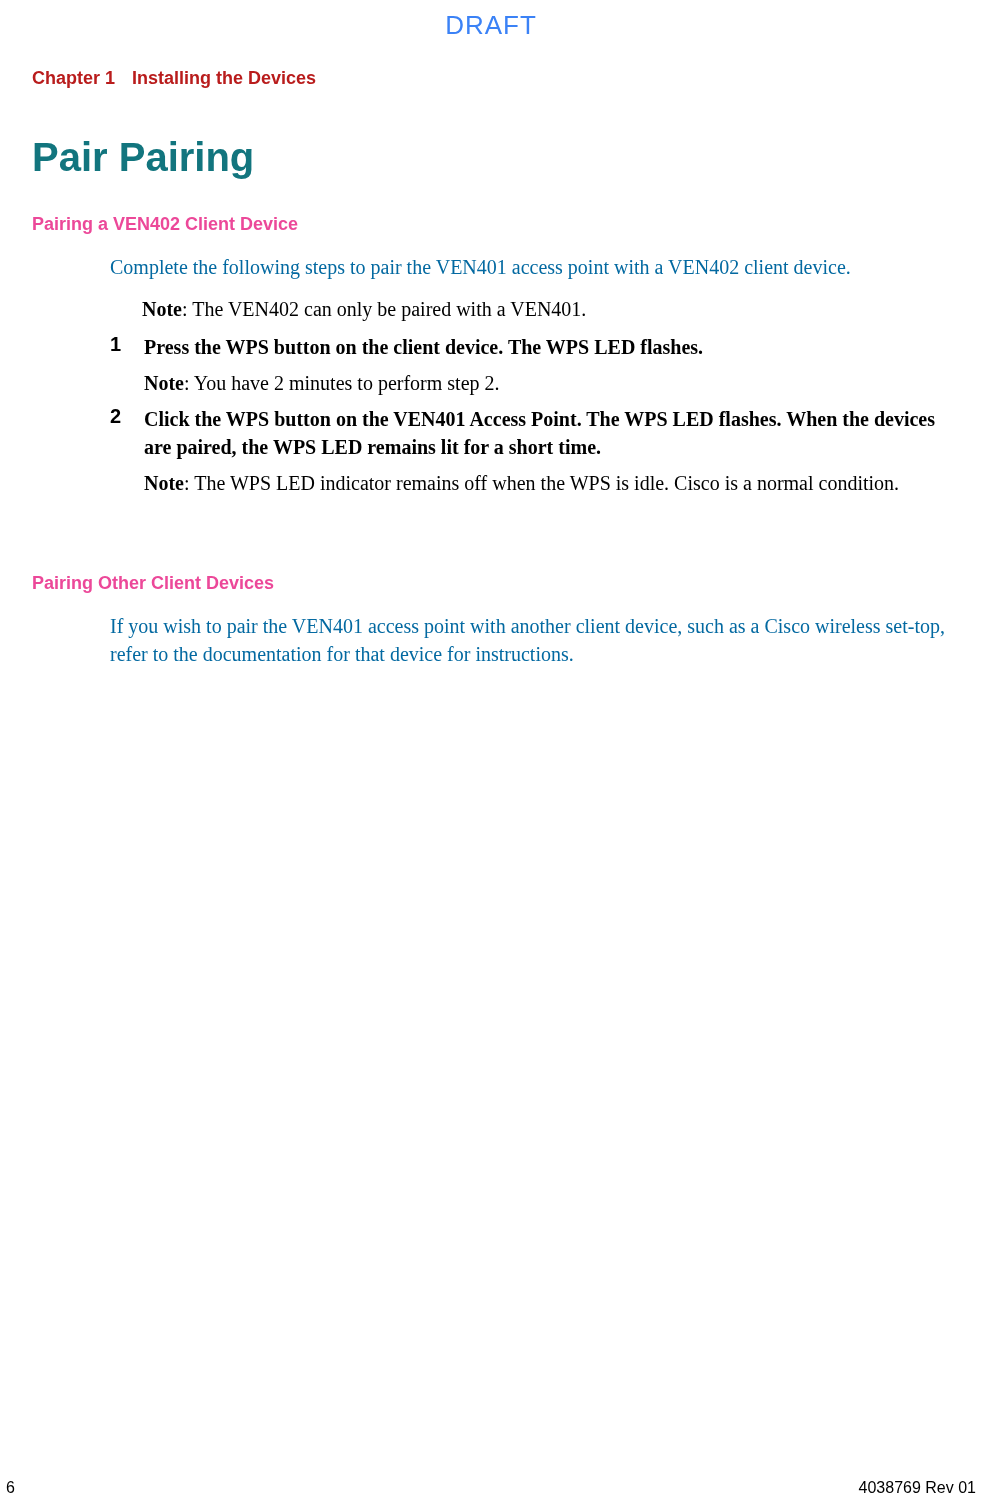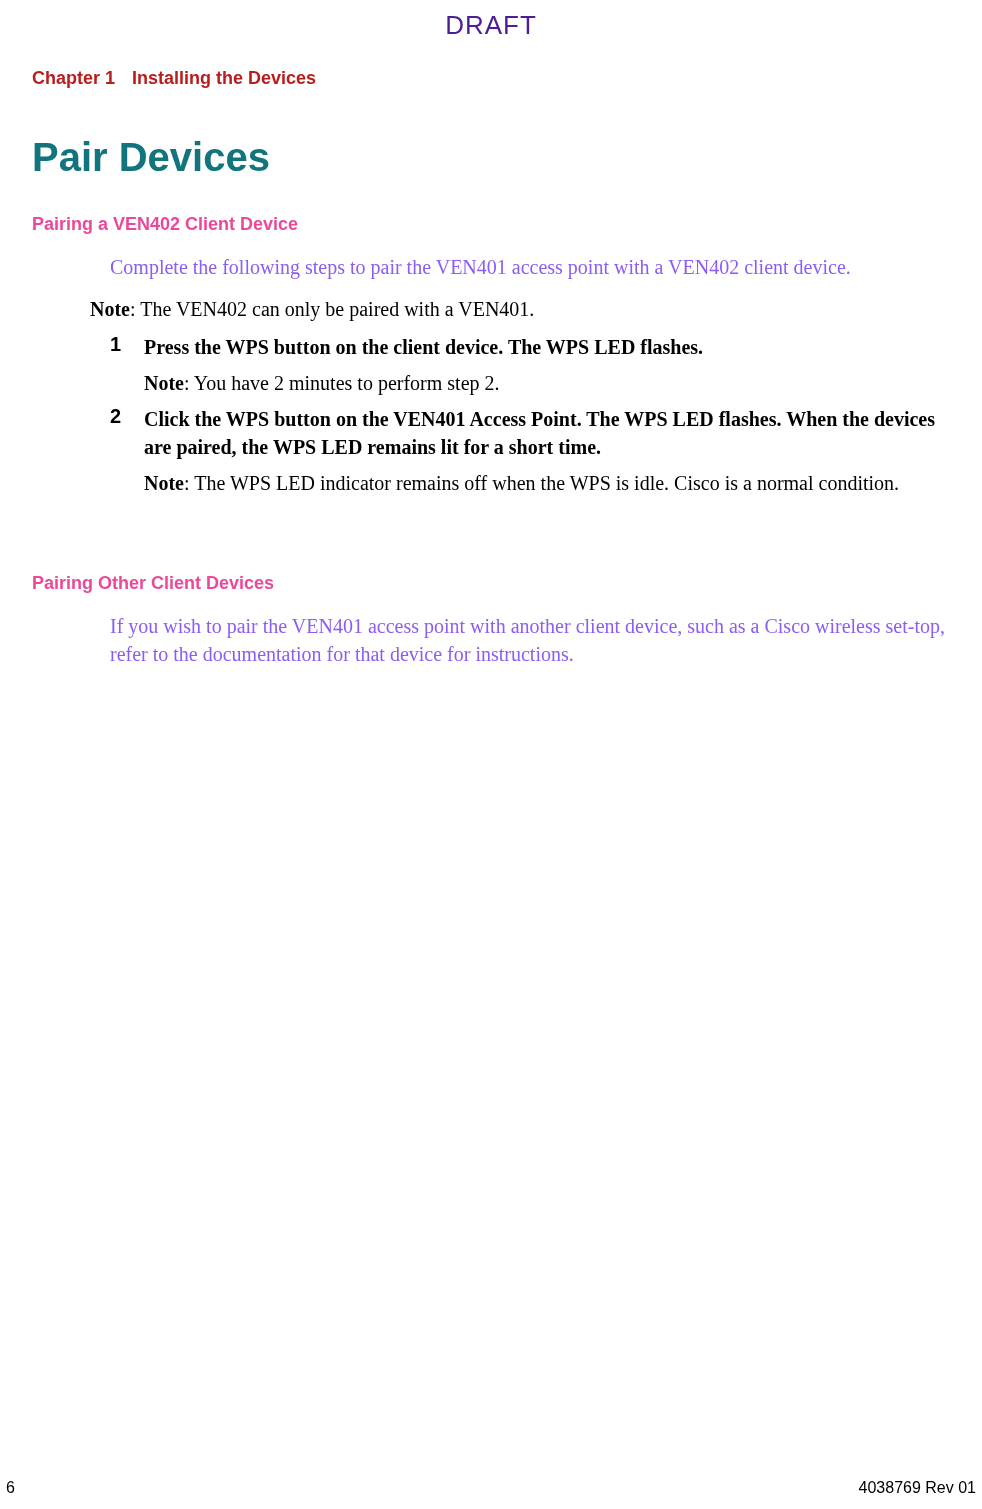--- a/index.html
+++ b/index.html
@@ -13,21 +13,21 @@
       background: #ffffff;
       font-family: Georgia, 'Times New Roman', serif;
       position: relative;
       color: #000000;
     }
     .draft-watermark {
       position: absolute;
       top: 10px;
       left: 50%;
       transform: translateX(-50%);
-      color: #4c1d95;
+      color: #3b82f6;
       font-family: Arial, Helvetica, sans-serif;
       font-size: 26px;
       font-weight: normal;
       letter-spacing: 1px;
     }
     .chapter-header {
       position: absolute;
       top: 68px;
       left: 32px;
       font-family: Arial, Helvetica, sans-serif;
@@ -57,30 +57,30 @@
       font-family: Arial, Helvetica, sans-serif;
       font-size: 18px;
       font-weight: bold;
       color: #ec4899;
       margin-bottom: 18px;
     }
     .body-text {
       font-family: 'Palatino Linotype', 'Book Antiqua', Palatino, Georgia, serif;
       font-size: 20px;
       line-height: 1.4;
-      color: #8b5cf6;
+      color: #0369a1;
       margin-left: 78px;
       margin-bottom: 14px;
     }
     .note-text {
       font-family: 'Palatino Linotype', 'Book Antiqua', Palatino, Georgia, serif;
       font-size: 20px;
       line-height: 1.4;
       color: #000000;
-      margin-left: 58px;
+      margin-left: 110px;
       margin-bottom: 10px;
     }
     .note-label {
       font-weight: bold;
     }
     .step-block {
       display: flex;
       margin-left: 78px;
       margin-bottom: 8px;
     }
@@ -126,21 +126,21 @@
 </head>
 <body>
 
 <div class="draft-watermark">DRAFT</div>
 
 <div class="chapter-header">
   <span class="chapter-num">Chapter 1</span>
   <span>Installing the Devices</span>
 </div>
 
-<h1 class="page-title">Pair Devices</h1>
+<h1 class="page-title">Pair Pairing</h1>
 
 <div class="section1">
   <h2 class="section-heading">Pairing a VEN402 Client Device</h2>
   <p class="body-text">Complete the following steps to pair the VEN401 access point with a VEN402 client device.</p>
   <p class="note-text">
     <span class="note-label">Note</span><span>: The VEN402 can only be paired with a VEN401.</span>
   </p>
 
   <div class="step-block">
     <div class="step-number">1</div>

